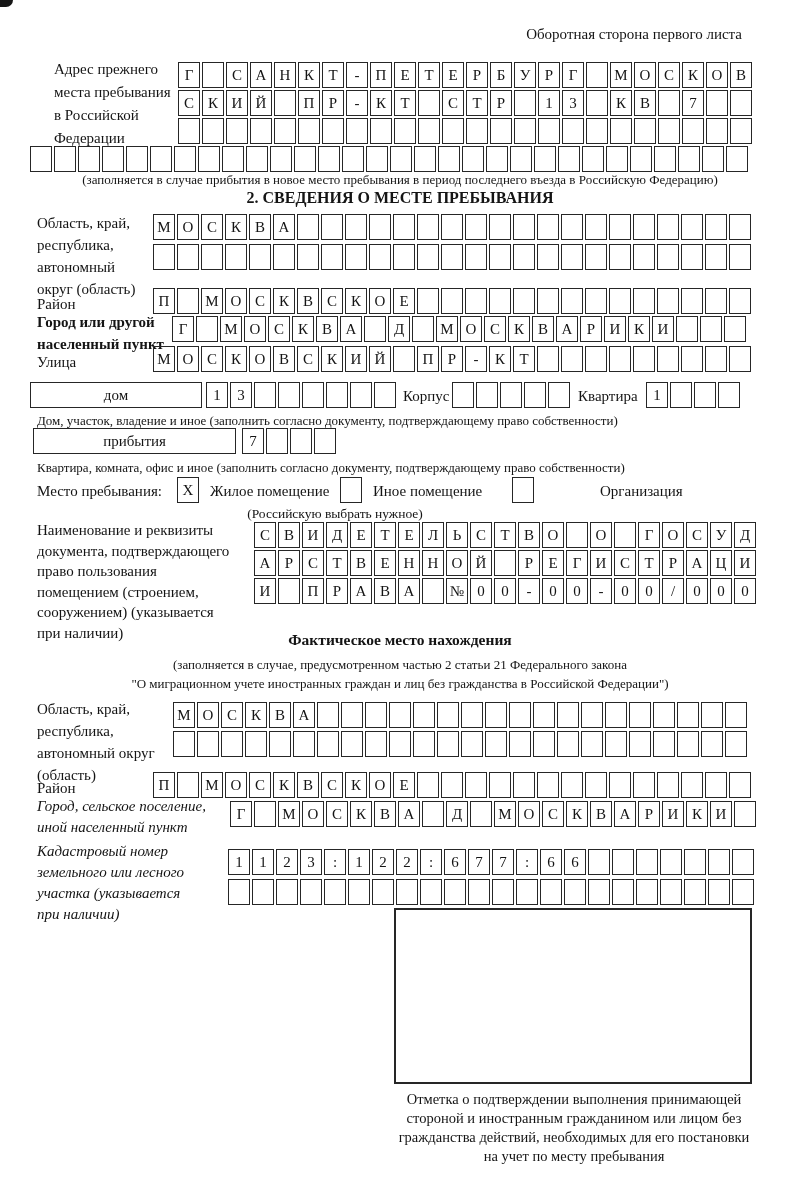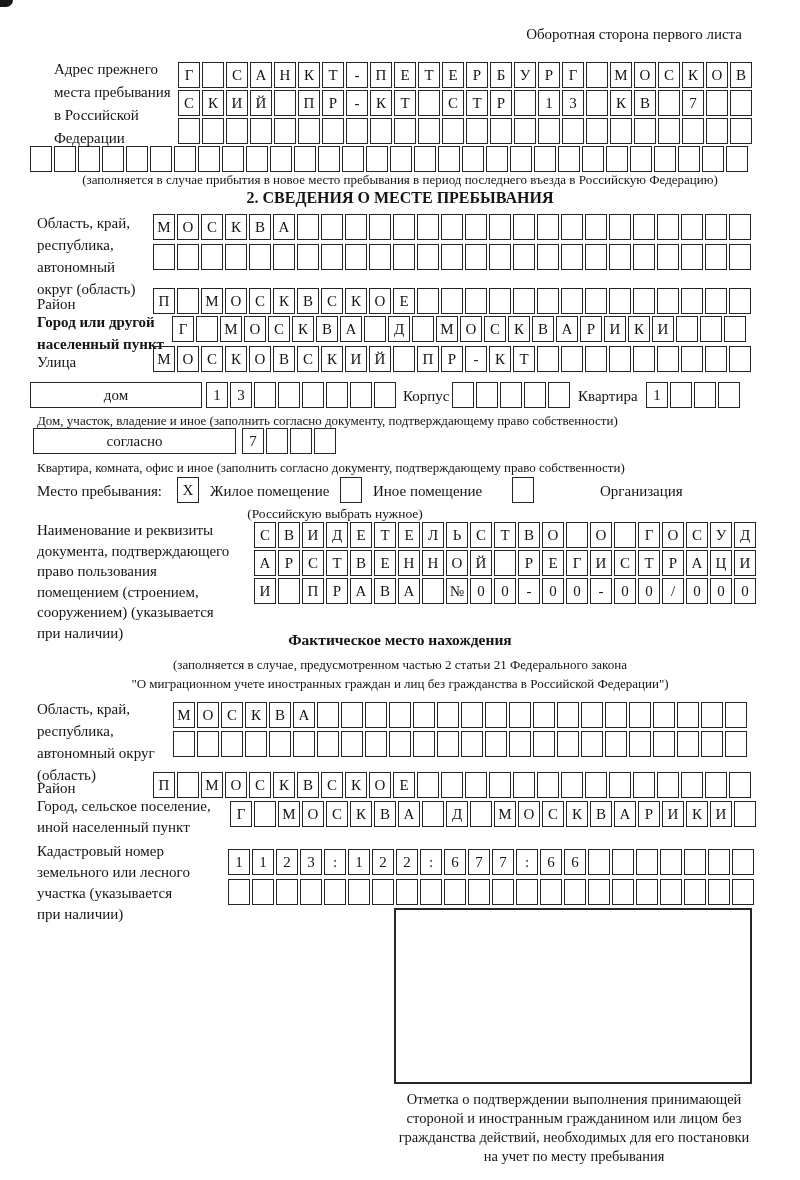--- a/index.html
+++ b/index.html
@@ -4,21 +4,21 @@
 <style>
   html,body{margin:0;padding:0;background:#fff;}
   .page{position:relative;width:800px;height:1180px;background:#ffffff;
         font-family:"Liberation Serif","DejaVu Serif",serif;color:#141414;overflow:hidden;}
   .row{position:absolute;display:flex;}
   .cell{flex:0 0 auto;width:22px;height:26px;margin-right:2px;border:1.6px solid #262626;
         box-sizing:border-box;display:flex;align-items:center;justify-content:center;
         font-size:15px;line-height:1;}
   .lbl{position:absolute;font-size:15px;line-height:22px;white-space:nowrap;}
   .lbl.tight{line-height:20.5px;}
-  .lbl.lh21{line-height:21px;}
+  .lbl.lh21{line-height:21px;font-style:italic;}
   .note{position:absolute;font-size:13px;white-space:nowrap;}
   .center{left:0;width:800px;text-align:center;white-space:normal;}
   .heading{position:absolute;left:0;width:800px;text-align:center;font-weight:bold;font-size:16px;}
   .wbox{position:absolute;border:1.6px solid #262626;box-sizing:border-box;height:26px;
         display:flex;align-items:center;justify-content:center;font-size:15px;}
   .checkbox{position:absolute;width:22px;height:26px;border:1.6px solid #262626;box-sizing:border-box;
         display:flex;align-items:center;justify-content:center;font-size:15px;}
   .bigbox{position:absolute;border:2px solid #262626;box-sizing:border-box;background:#fff;}
   .corner{position:absolute;left:0;top:0;width:13px;height:7px;background:#161616;border-radius:0 0 7px 0;}
   .bottomnote{position:absolute;text-align:center;font-size:14.5px;line-height:19px;}
@@ -323,21 +323,21 @@
     </div>
   <div class="lbl" style="left:578px;top:385px;">Квартира</div>
   <div class="row" style="left:646px;top:382px;">
       <span class="cell">1</span>
       <span class="cell"></span>
       <span class="cell"></span>
       <span class="cell"></span>
     </div>
   <div class="note" style="left:37px;top:413px;">Дом, участок, владение и иное (заполнить согласно документу, подтверждающему право собственности)</div>
 
-  <div class="wbox" style="left:33px;top:428px;width:203px;">согласно</div>
+  <div class="wbox" style="left:33px;top:428px;width:203px;">прибытия</div>
   <div class="row" style="left:242px;top:428px;">
       <span class="cell">7</span>
       <span class="cell"></span>
       <span class="cell"></span>
       <span class="cell"></span>
     </div>
   <div class="note" style="left:37px;top:460px;">Квартира, комната, офис и иное (заполнить согласно документу, подтверждающему право собственности)</div>
 
   <div class="lbl" style="left:37px;top:480px;">Место пребывания:</div>
   <div class="checkbox" style="left:177px;top:477px;">X</div>

